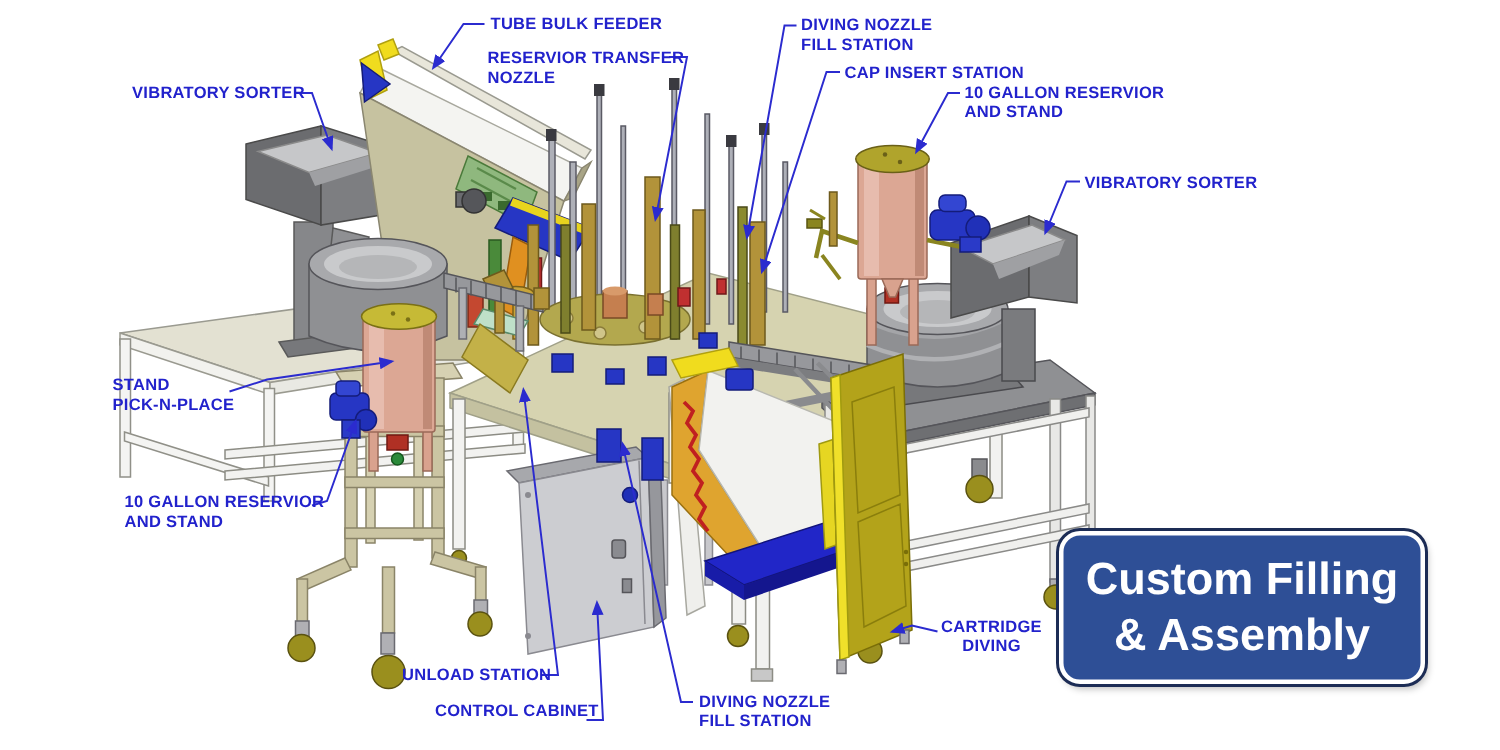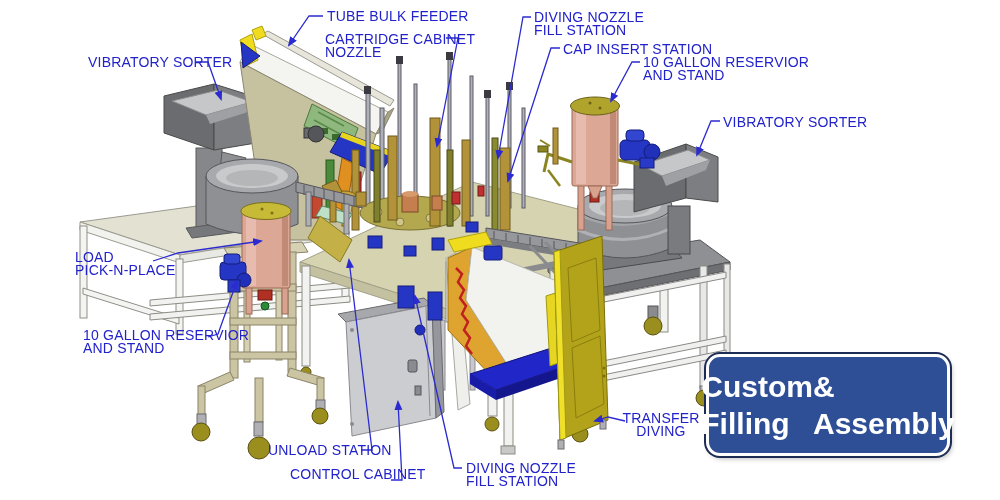--- a/index.html
+++ b/index.html
@@ -1,29 +1,29 @@
 <!DOCTYPE html>
 <html style="--background: #ffffff; --label-text: #2222cc; --leader-line: #2b2bcf; --badge-bg: #2e4f96; --badge-border: #ffffff; --badge-outline: #1c2c55; --badge-text: #ffffff;"><head>
 <meta charset="utf-8">
 <style>
   html,body{margin:0;padding:0;background:#fff;}
   .stage{position:relative;width:1000px;height:500px;background:var(--background,#fff);
          overflow:hidden;font-family:"Liberation Sans",sans-serif;}
   .stage svg{position:absolute;left:0;top:0;}
-  .callout{position:absolute;color:var(--label-text,#2222cc);font-weight:normal;font-size:14px;
+  .callout{position:absolute;color:var(--label-text,#2222cc);font-weight:bold;font-size:11px;
            line-height:12.5px;letter-spacing:.2px;white-space:nowrap;z-index:5;}
   .callout span{display:block;}
   .callout span:empty{display:none;}
   .callout.center{text-align:center;}
   .leader{fill:none;stroke:var(--leader-line,#2b2bcf);stroke-width:1.3;}
   #ah path{fill:var(--leader-line,#2b2bcf);}
   .badge{position:absolute;left:706px;top:354px;width:238px;height:96px;z-index:6;
          background:var(--badge-bg,#2e4f96);border:3px solid var(--badge-border,#fff);
          border-radius:14px;box-shadow:0 0 0 2px var(--badge-outline,#1c2c55),2px 3px 5px rgba(0,0,0,.25);
-         display:flex;flex-direction:row;align-items:center;justify-content:center;
+         display:flex;flex-direction:column;align-items:center;justify-content:center;
          color:var(--badge-text,#fff);font-weight:bold;font-size:30px;line-height:37px;}
 </style>
 </head>
 <body>
 
 <div class="stage">
 
 <svg width="1000" height="500" viewBox="0 0 1000 500">
   <defs>
     <marker id="ah" markerWidth="12" markerHeight="10" refX="8" refY="4" orient="auto" markerUnits="userSpaceOnUse">
@@ -322,61 +322,61 @@
 
   <div class="callout" style="left:88px;top:56px">
     <span>VIBRATORY SORTER</span>
 
   </div>
   <div class="callout" style="left:327px;top:10px">
     <span>TUBE BULK FEEDER</span>
 
   </div>
   <div class="callout" style="left:325px;top:33px">
-    <span>CARTRIDGE CABINET</span>
+    <span>RESERVIOR TRANSFER</span>
     <span>NOZZLE</span>
   </div>
   <div class="callout" style="left:534px;top:11px">
     <span>DIVING NOZZLE</span>
     <span>FILL STATION</span>
   </div>
   <div class="callout" style="left:563px;top:43px">
     <span>CAP INSERT STATION</span>
 
   </div>
   <div class="callout" style="left:643px;top:56px">
     <span>10 GALLON RESERVIOR</span>
     <span>AND STAND</span>
   </div>
   <div class="callout" style="left:723px;top:116px">
     <span>VIBRATORY SORTER</span>
 
   </div>
   <div class="callout" style="left:75px;top:251px">
-    <span>LOAD</span>
+    <span>STAND</span>
     <span>PICK-N-PLACE</span>
   </div>
   <div class="callout" style="left:83px;top:329px">
     <span>10 GALLON RESERVIOR</span>
     <span>AND STAND</span>
   </div>
   <div class="callout" style="left:268px;top:444px">
     <span>UNLOAD STATION</span>
 
   </div>
   <div class="callout" style="left:290px;top:468px">
     <span>CONTROL CABINET</span>
 
   </div>
   <div class="callout" style="left:466px;top:462px">
     <span>DIVING NOZZLE</span>
     <span>FILL STATION</span>
   </div>
   <div class="callout center" style="left:618px;top:412px;width:86px">
-    <span>TRANSFER</span>
+    <span>CARTRIDGE</span>
     <span>DIVING</span>
   </div>
 
   <div class="badge">
     <div>Custom Filling</div>
     <div>&amp; Assembly</div>
   </div>
 
 </div>
 

